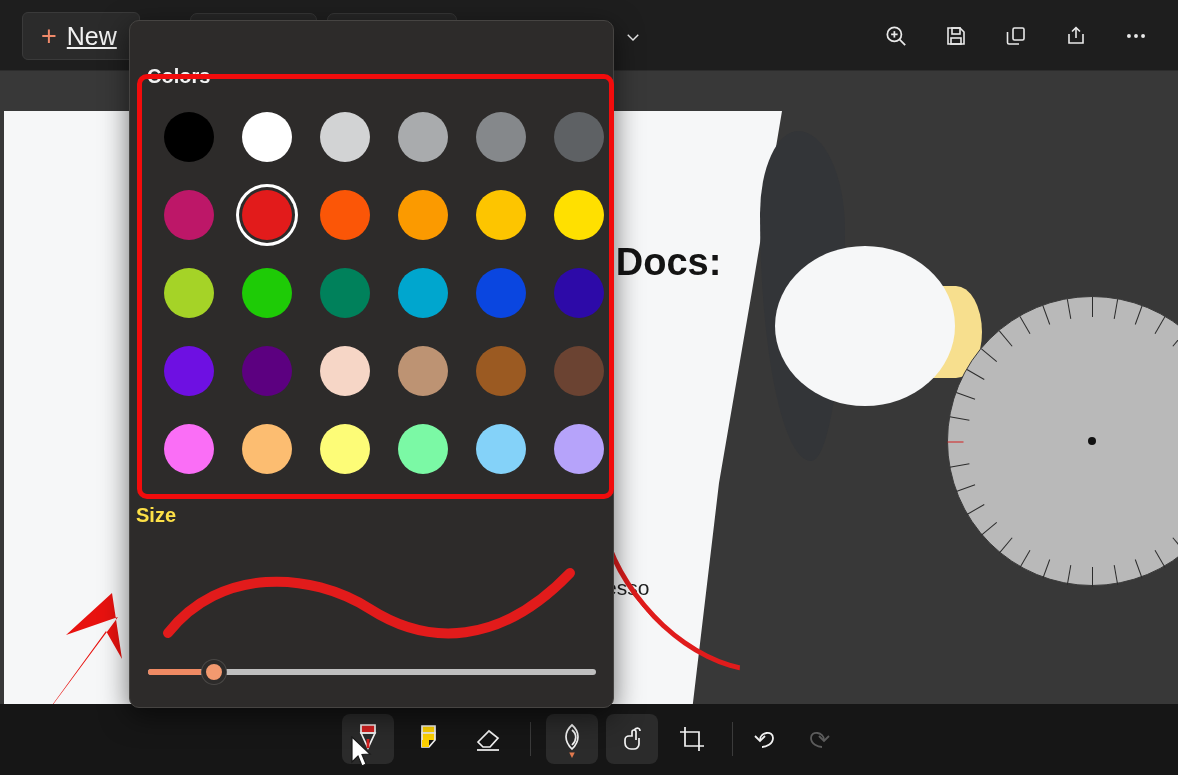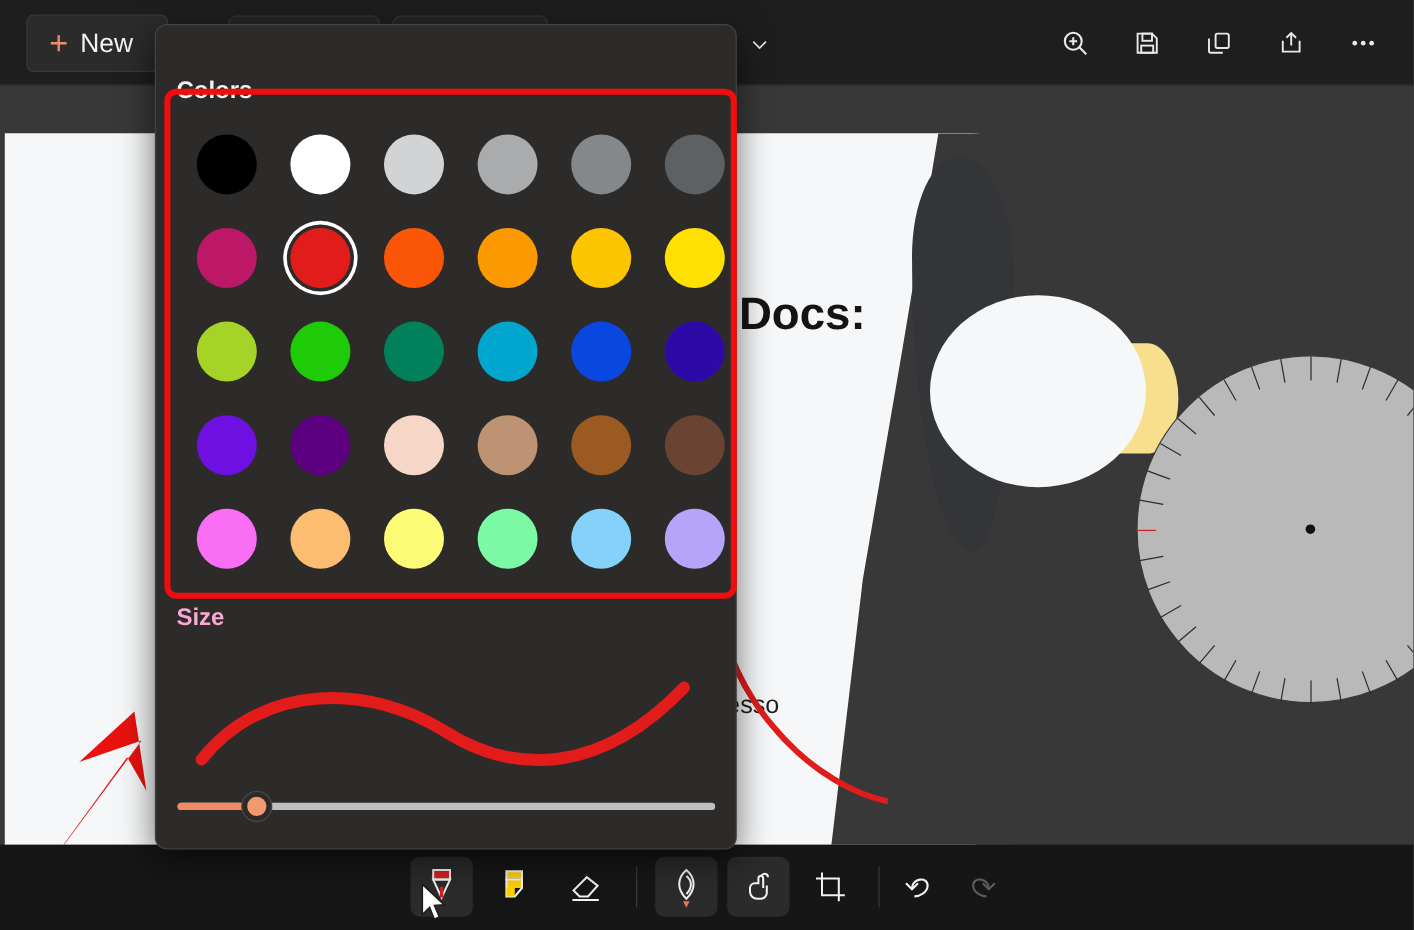--- a/index.html
+++ b/index.html
@@ -22,21 +22,21 @@
     position: absolute; left: 22px; top: 12px;
     width: 118px; height: 48px;
     background: #2b2b2b;
     border: 1px solid #3a3a3a;
     border-radius: 6px;
     display: flex; align-items: center; gap: 10px;
     padding-left: 18px;
     cursor: pointer;
   }
   .plus-icon { color: #f08a6a; font-size: 27px; line-height: 1; font-weight: 300; }
-  .new-label { color: #f2f2f2; font-size: 22px; }
+  .new-label { color: #f2f2f2; font-size: 25px; text-decoration: underline; }
   .topbar-sep {
     position: absolute; left: 152px; top: 22px;
     width: 1px; height: 28px; background: #3a3a3a;
   }
   .tabchip {
     position: absolute; top: 13px; height: 46px;
     background: #262626; border: 1px solid #363636;
     border-radius: 7px; cursor: pointer;
   }
   .tabchip.t1 { left: 190px; width: 127px; }
@@ -173,22 +173,22 @@
     border: 1px solid #464442;
     border-radius: 10px;
     z-index: 8;
     box-shadow: 0 8px 28px rgba(0,0,0,.55);
   }
   .popup-title {
     position: absolute; left: 17px; top: 44px;
     color: #f3f3f3; font-size: 20px; font-weight: bold;
   }
   .popup-sub {
-    position: absolute; left: 17px; top: 483px;
-    color: #f9a8d4; font-size: 20px; font-weight: bold;
+    position: absolute; left: 6px; top: 483px;
+    color: #fde047; font-size: 20px; font-weight: bold;
   }
   .hl-box {
     position: absolute; left: 7px; top: 53px;
     width: 477px; height: 425px;
     border: 5px solid #f20c0c;
     border-radius: 10px;
     pointer-events: none;
   }
   .swatch-grid {
     position: absolute; left: 20px; top: 77px;

